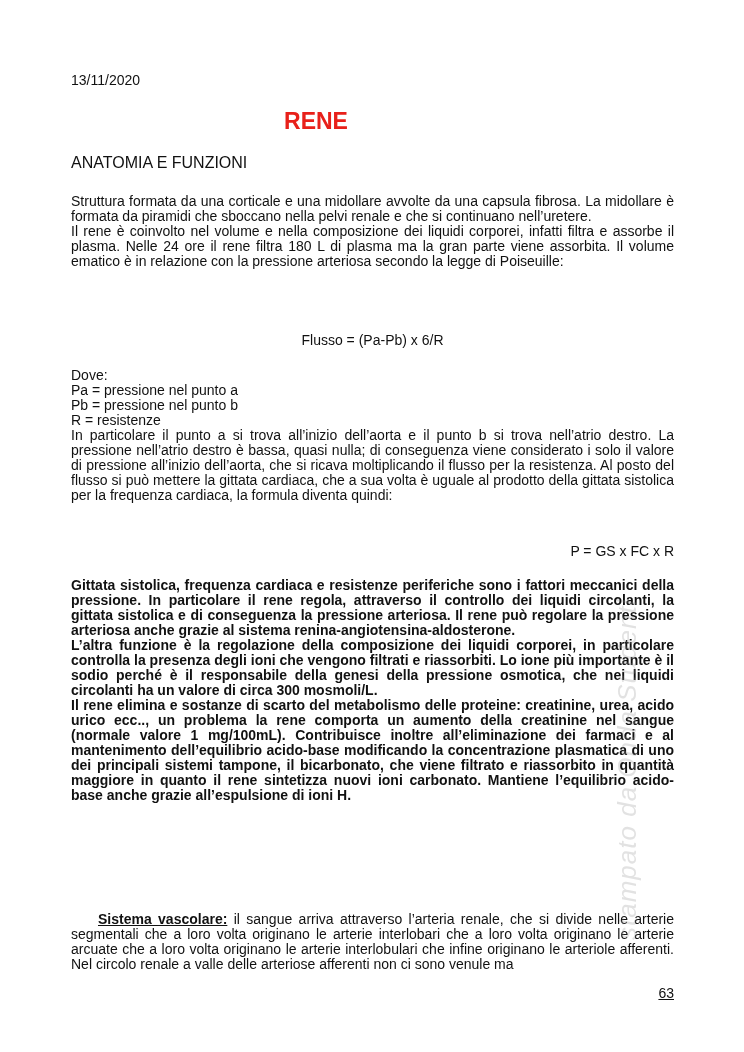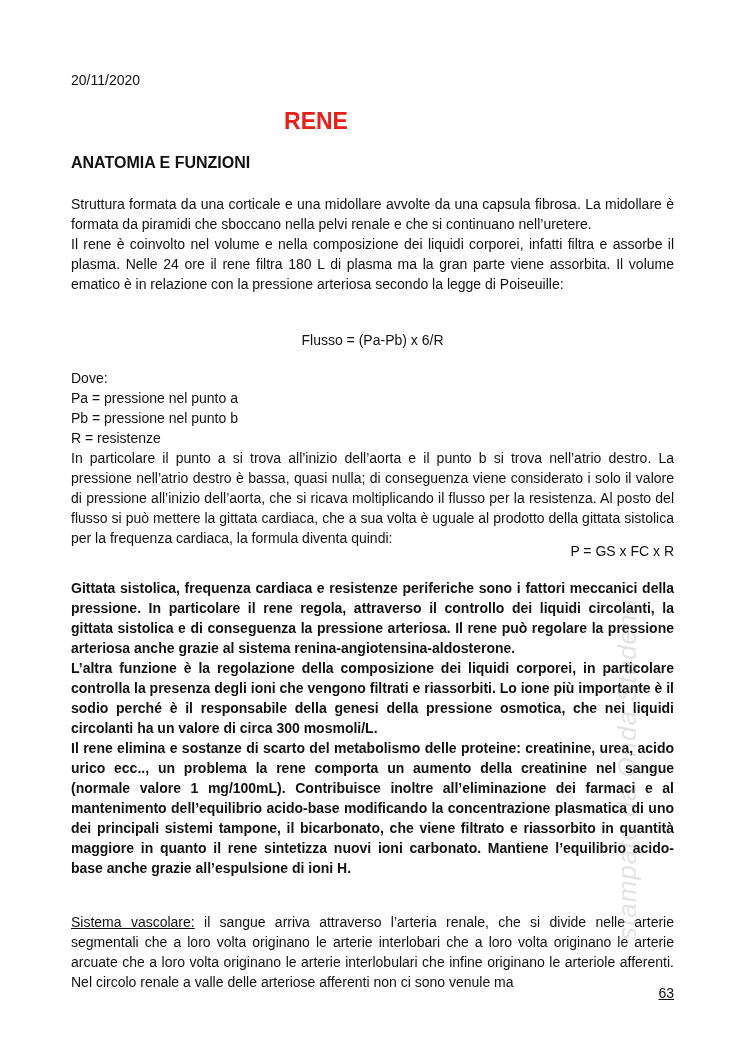--- a/index.html
+++ b/index.html
@@ -1,39 +1,39 @@
 <!DOCTYPE html>
 <html><head>
 <meta charset="utf-8">
 <style>
   html, body { margin: 0; padding: 0; background: #ffffff; }
   body { width: 744px; height: 1052px; position: relative; overflow: hidden;
          font-family: "Liberation Sans", sans-serif; color: #111; }
   .date { position: absolute; left: 71px; top: 72px; font-size: 14px; }
   .title { position: absolute; left: 0; width: 632px; top: 108px; text-align: center;
            font-size: 23px; font-weight: bold; color: #e8201a; }
-  .section-heading { position: absolute; left: 71px; top: 154px; font-size: 16px; font-weight: bold; }
-  .body { position: absolute; left: 71px; width: 603px; font-size: 14px; line-height: 20px; text-align: justify; }
+  .section-heading { position: absolute; left: 71px; top: 154px; font-size: 16px; font-weight: normal; }
+  .body { position: absolute; left: 71px; width: 603px; font-size: 14px; line-height: 15px; text-align: justify; }
   .body p { margin: 0; }
   .block1 { top: 194px; }
   .formula1 { position: absolute; left: 71px; width: 603px; top: 332px; font-size: 14px; text-align: center; }
   .block2 { top: 368px; }
   .formula2 { position: absolute; left: 71px; width: 603px; top: 543px; font-size: 14px; text-align: right; }
   .block3 { top: 578px; font-weight: bold; }
   .block4 { top: 912px; }
-  .inline-heading { font-weight: normal; text-decoration: underline; }
+  .inline-heading { font-weight: bold; text-decoration: underline; margin-left: 27px; }
   .page-number { position: absolute; right: 70px; top: 985px; font-size: 14px; text-decoration: underline; }
   .watermark { position: absolute; left: 612px; top: 940px; transform-origin: 0 0; transform: rotate(-90deg);
                font-size: 26px; font-style: italic; color: rgba(150,150,150,0.28); white-space: nowrap; letter-spacing: 1px; }
 </style>
 </head>
 <body>
 
 <div>
-  <div class="date">20/11/2020</div>
+  <div class="date">13/11/2020</div>
   <div class="title">RENE</div>
   <div class="section-heading">ANATOMIA E FUNZIONI</div>
 
   <div class="body block1">
     <p>Struttura formata da una corticale e una midollare avvolte da una capsula fibrosa. La midollare è formata da piramidi che sboccano nella pelvi renale e che si continuano nell’uretere.</p>
     <p>Il rene è coinvolto nel volume e nella composizione dei liquidi corporei, infatti filtra e assorbe il plasma. Nelle 24 ore il rene filtra 180 L di plasma ma la gran parte viene assorbita. Il volume ematico è in relazione con la pressione arteriosa secondo la legge di Poiseuille:</p>
   </div>
 
   <div class="formula1">Flusso = (Pa-Pb) x 6/R</div>
 

